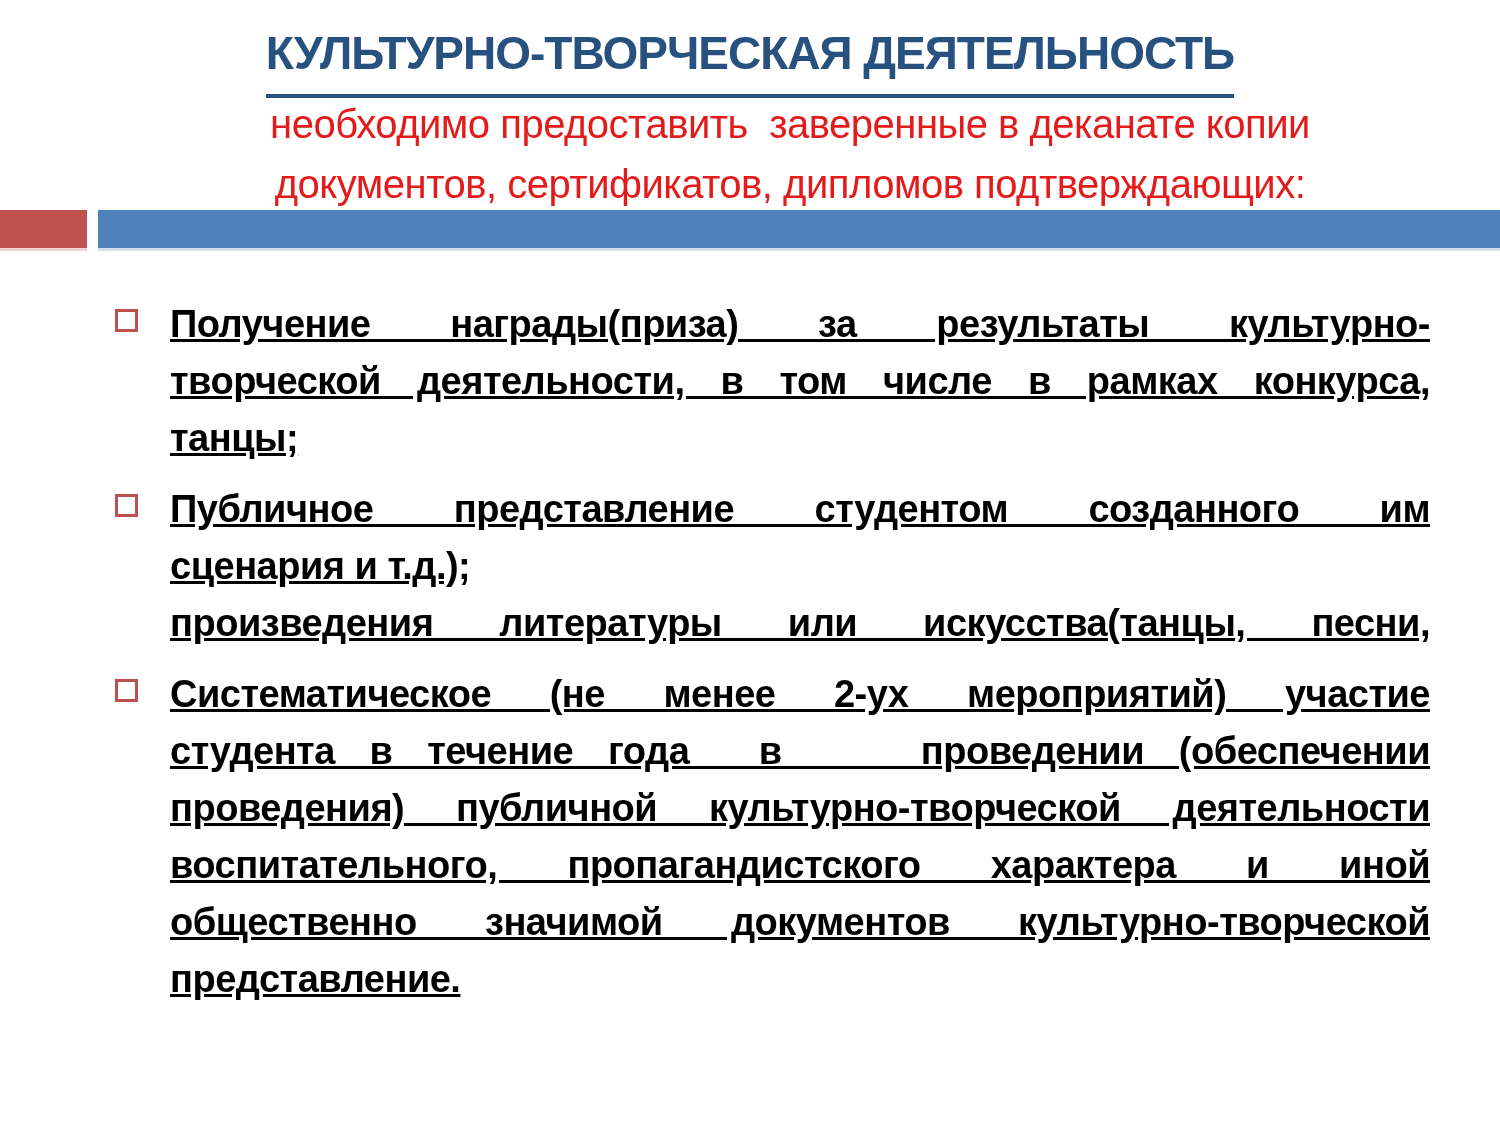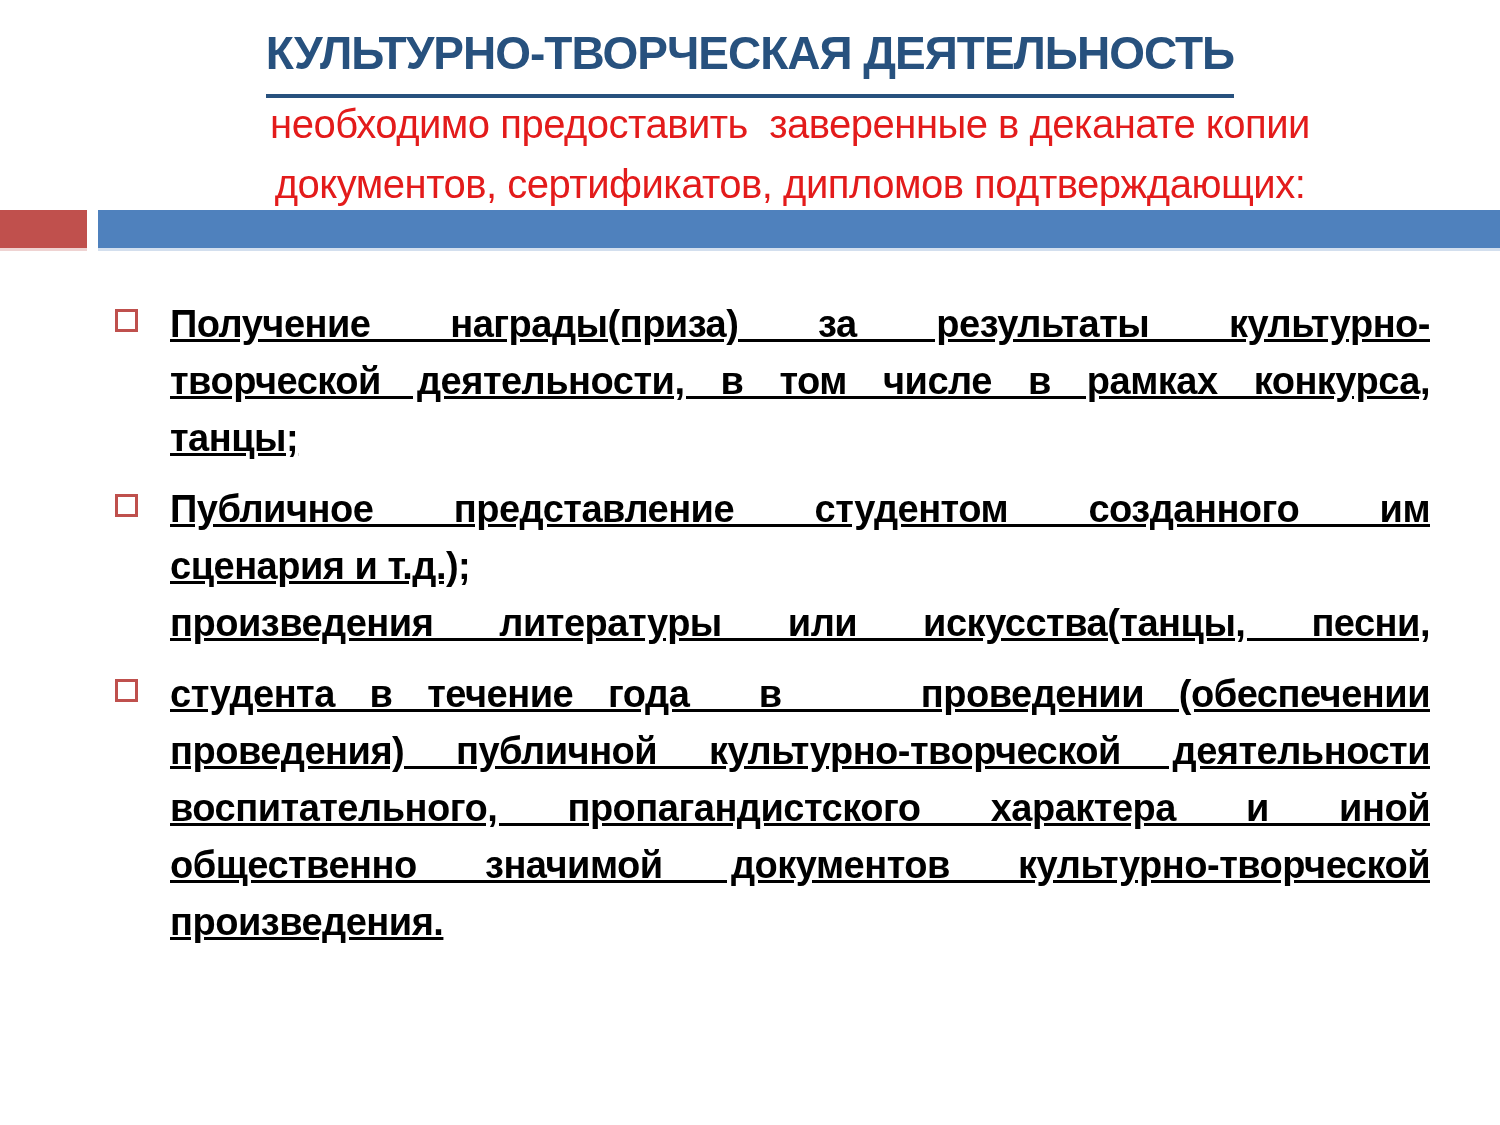--- a/index.html
+++ b/index.html
@@ -148,22 +148,23 @@
         <span class="marker"></span>
         <div class="bullet-text">
           <div class="bline">Публичное представление студентом созданного им</div>
           <div class="bline last">сценария и т.д.);</div>
           <div class="bline">произведения литературы или искусства(танцы, песни,</div>
         </div>
       </div>
       <div class="bullet-item">
         <span class="marker"></span>
         <div class="bullet-text">
+          <div class="bline">Систематическое (не менее 2-ух мероприятий) участие</div>
           <div class="bline">студента в течение года &nbsp;в &nbsp;&nbsp; проведении (обеспечении</div>
           <div class="bline">проведения) публичной культурно-творческой деятельности</div>
           <div class="bline">воспитательного, пропагандистского характера и иной</div>
           <div class="bline">общественно значимой документов культурно-творческой</div>
-          <div class="bline last">произведения.</div>
+          <div class="bline last">представление.</div>
         </div>
       </div>
     </div>
 
 </div>
 
 </body></html>

